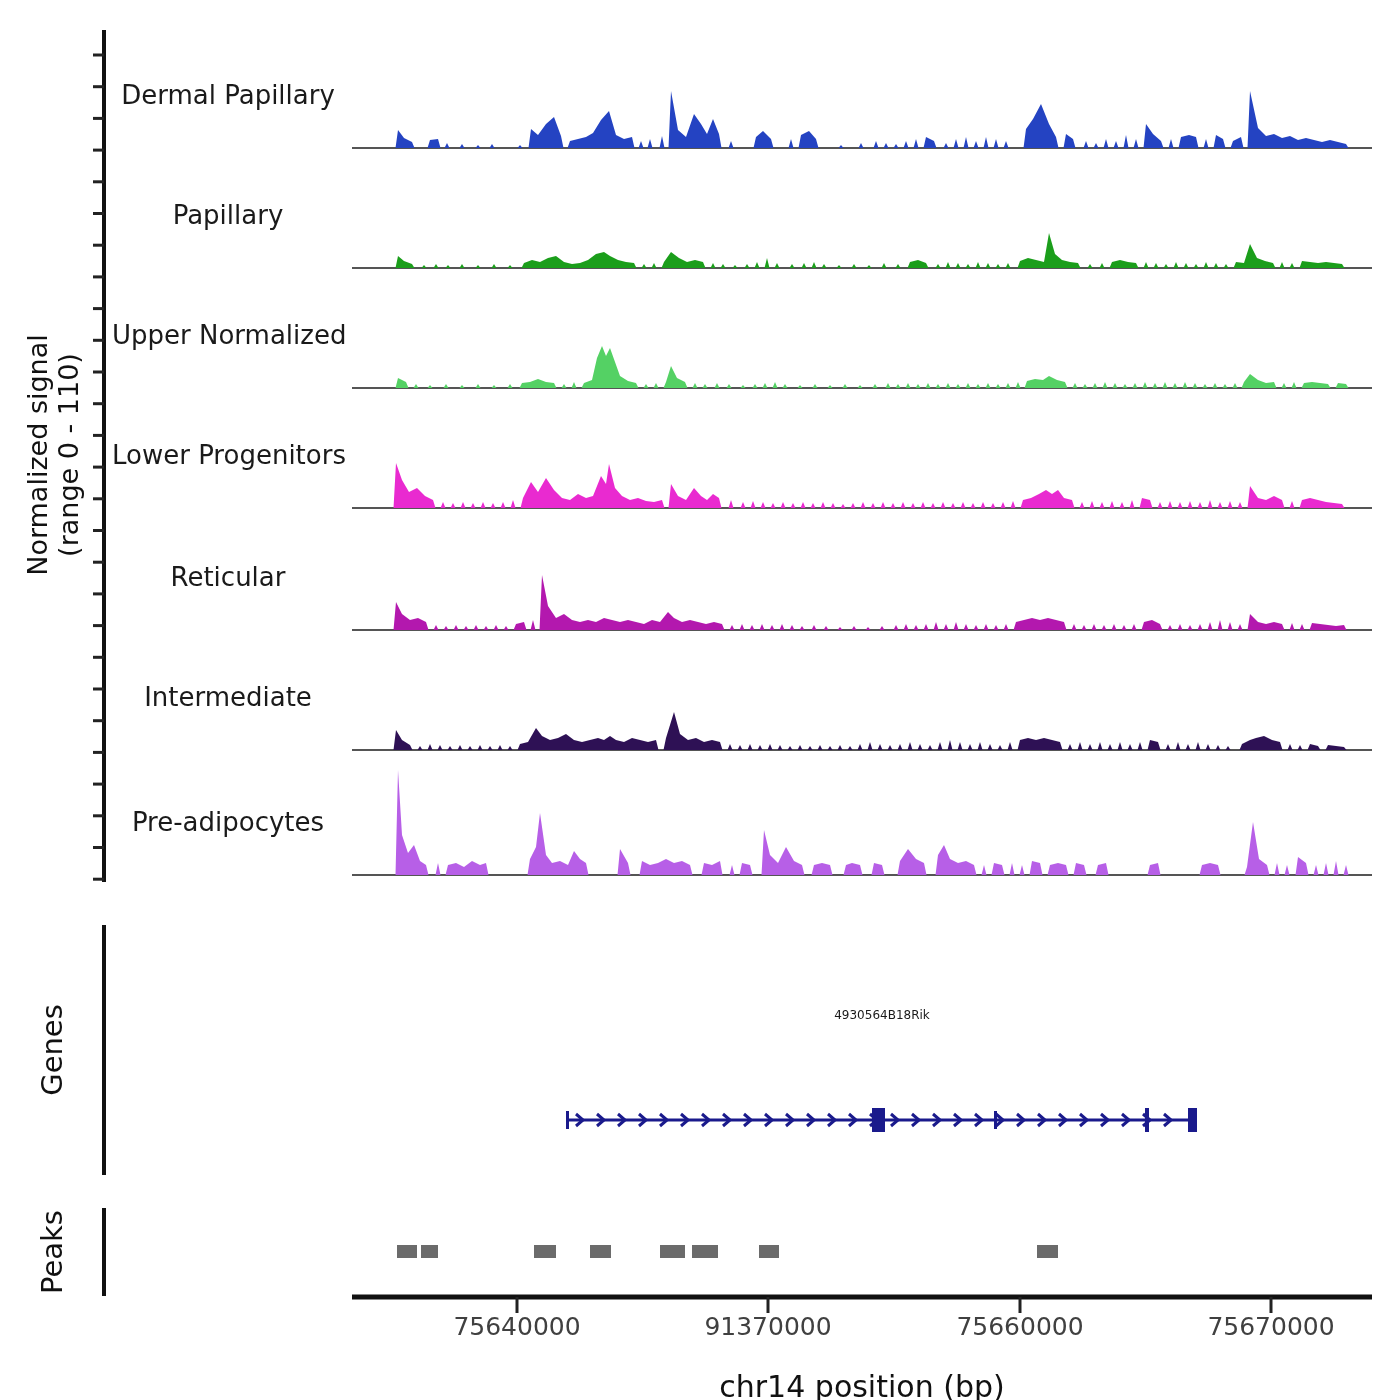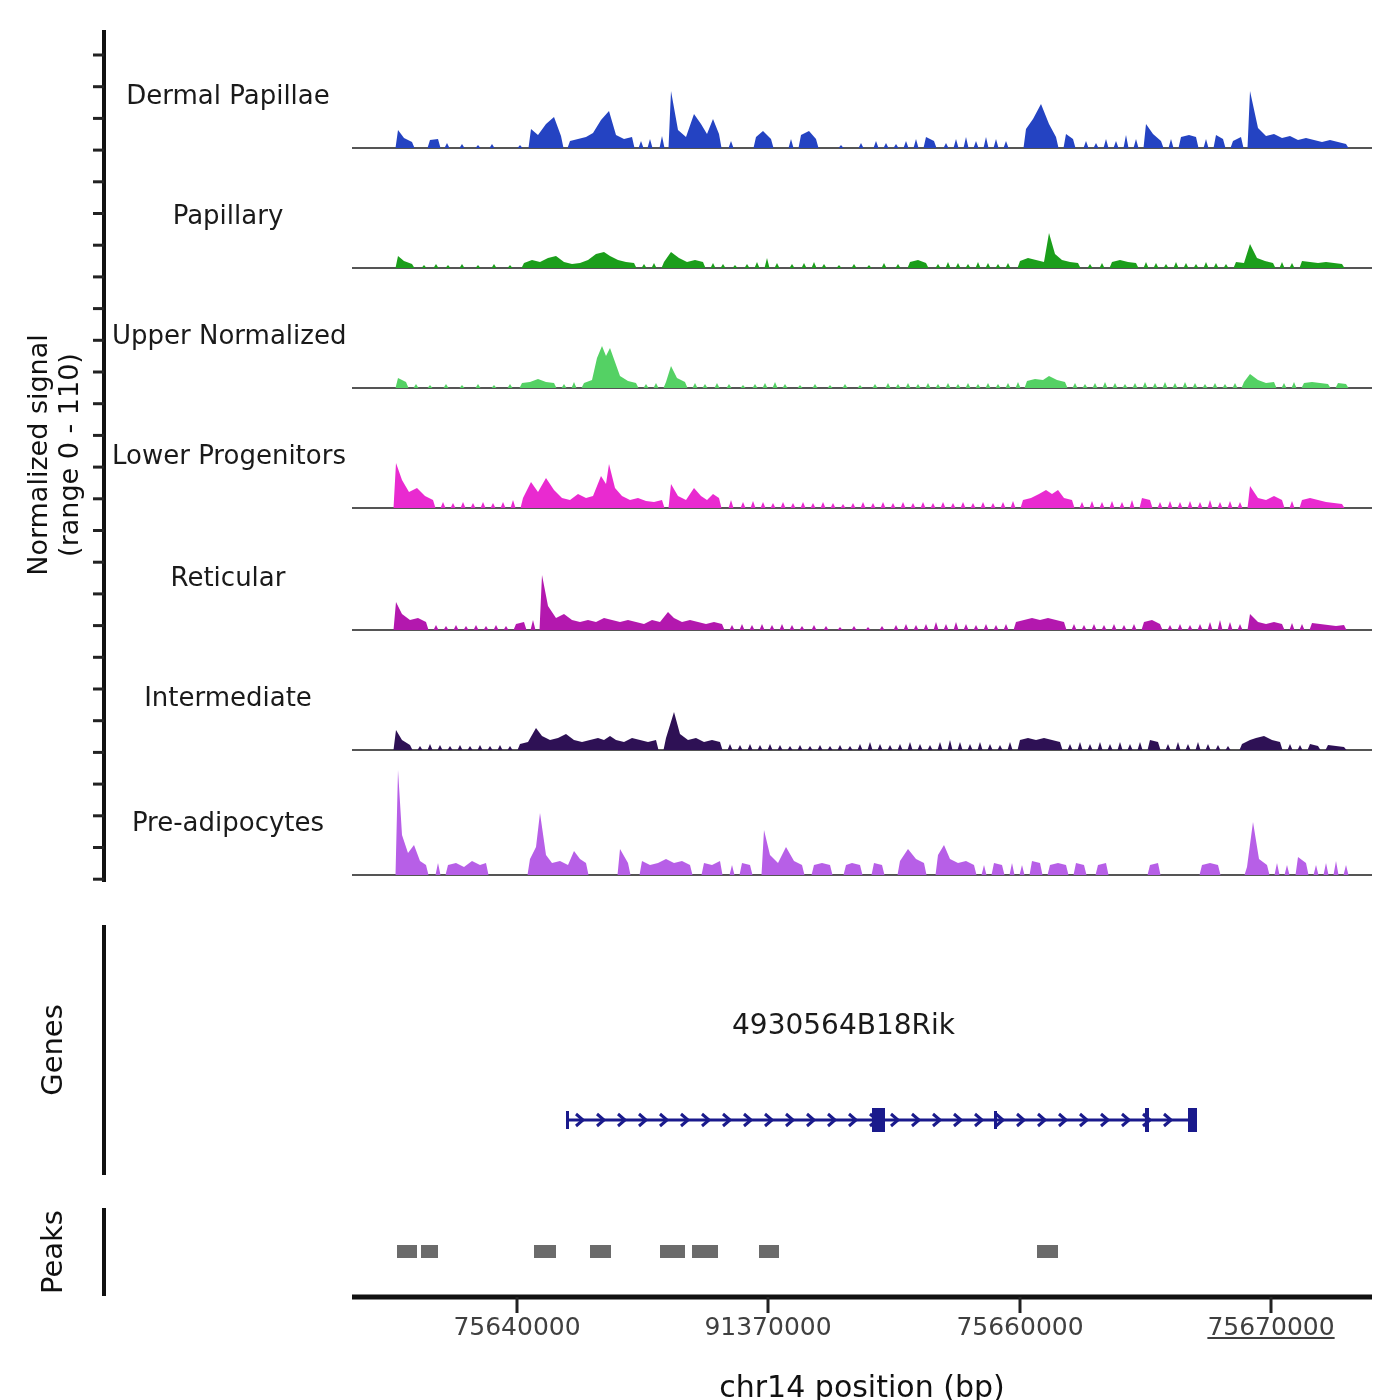--- a/index.html
+++ b/index.html
@@ -3,21 +3,21 @@
 <meta charset="utf-8">
 <style>
   html,body{margin:0;padding:0;background:#fff;}
   body{width:1400px;height:1400px;position:relative;font-family:"DejaVu Sans",sans-serif;color:#111;overflow:hidden;}
   .abs{position:absolute;}
   .track-label{position:absolute;left:112px;width:232px;text-align:center;font-size:26px;line-height:30px;color:#1a1a1a;white-space:nowrap;}
   .track-svg{position:absolute;left:352px;width:1020px;height:112px;}
   .ylabel{position:absolute;left:-246px;top:423px;width:600px;height:64px;transform:rotate(-90deg);text-align:center;font-size:27px;line-height:31px;color:#111;}
   .genes-label{position:absolute;left:-48px;top:1032px;width:200px;height:36px;transform:rotate(-90deg);text-align:center;font-size:29px;line-height:36px;color:#111;}
   .peaks-label{position:absolute;left:-28px;top:1234px;width:160px;height:36px;transform:rotate(-90deg);text-align:center;font-size:29px;line-height:36px;color:#111;}
-  .gene-name{position:absolute;left:732px;top:1008px;width:300px;font-size:28px;color:#1a1a1a;}
+  .gene-name{position:absolute;left:732px;top:1008px;width:300px;text-align:center;font-size:12px;color:#1a1a1a;}
   .xtick-label{position:absolute;top:1312px;width:160px;text-align:center;font-size:25px;color:#404040;}
   .x-title{position:absolute;left:352px;top:1336px;width:1020px;text-align:center;font-size:30px;color:#111;margin-top:33px;}
   svg{display:block;overflow:visible;}
 </style>
 </head>
 <body>
 
 <svg id="yaxis-svg" class="abs" style="left:88px;top:26px;" width="22" height="860">
     <line x1="16" y1="4" x2="16" y2="856" stroke="#111" stroke-width="4"></line>
     <line x1="5" y1="29.0" x2="16" y2="29.0" stroke="#222" stroke-width="3"></line>
@@ -47,21 +47,21 @@
     <line x1="5" y1="789.8" x2="16" y2="789.8" stroke="#222" stroke-width="3"></line>
     <line x1="5" y1="821.5" x2="16" y2="821.5" stroke="#222" stroke-width="3"></line>
     <line x1="5" y1="853.2" x2="16" y2="853.2" stroke="#222" stroke-width="3"></line>
   </svg>
 
 <div class="ylabel">
   <div>Normalized signal</div>
   <div>(range 0 - 110)</div>
 </div>
 
-<div class="track-label" style="top:80px">Dermal Papillae</div>
+<div class="track-label" style="top:80px">Dermal Papillary</div>
 <div class="track-label" style="top:200px">Papillary</div>
 <div class="track-label" style="top:320px">Upper Normalized</div>
 <div class="track-label" style="top:440px">Lower Progenitors</div>
 <div class="track-label" style="top:562px">Reticular</div>
 <div class="track-label" style="top:682px">Intermediate</div>
 <div class="track-label" style="top:807px">Pre-adipocytes</div>
 
 <svg class="track-svg" style="top:38px" viewBox="0 0 1020 112">
   <line x1="0" y1="110" x2="1020" y2="110" stroke="#555" stroke-width="2"></line>
   <path fill="#2443C2" d="M0,110 L-96.5,110 L43.5,110 L46,92 L52,100 L60,104 L62.5,110 L75.5,110 L78,102 L86,101 L88.5,110 L92.5,110 L95,105 L97.5,110 L107.5,110 L110,106 L112.5,110 L123.5,110 L126,107 L128.5,110 L137.5,110 L140,106 L142.5,110 L165.5,110 L168,107 L170.5,110 L176.5,110 L179,91 L186,97 L194,86 L202,79 L209,98 L211.5,110 L215.5,110 L218,103 L226,101 L234,99 L241,95 L249,82 L257,73 L264,97 L272,101 L280,99 L282.5,110 L286.5,110 L289,103 L291.5,110 L295.5,110 L298,101 L300.5,110 L307.5,110 L310,98 L312.5,110 L316.5,110 L319,53 L326,92 L334,99 L342,76 L349,86 L355,96 L361,81 L367,96 L369.5,110 L376.5,110 L379,103 L381.5,110 L401.5,110 L404,99 L411,93 L419,101 L421.5,110 L436.5,110 L439,101 L441.5,110 L446.5,110 L449,97 L457,93 L464,101 L466.5,110 L486.5,110 L489,107 L491.5,110 L506.5,110 L509,105 L511.5,110 L521.5,110 L524,103 L526.5,110 L531.5,110 L534,105 L536.5,110 L541.5,110 L544,106 L546.5,110 L551.5,110 L554,103 L556.5,110 L561.5,110 L564,101 L566.5,110 L571.5,110 L574,99 L582,103 L584.5,110 L591.5,110 L594,105 L596.5,110 L601.5,110 L604,101 L606.5,110 L611.5,110 L614,99 L616.5,110 L621.5,110 L624,103 L626.5,110 L631.5,110 L634,99 L636.5,110 L641.5,110 L644,101 L646.5,110 L651.5,110 L654,103 L656.5,110 L671.5,110 L674,91 L681,81 L689,66 L697,86 L704,99 L706.5,110 L711.5,110 L714,96 L721,101 L723.5,110 L731.5,110 L734,103 L736.5,110 L741.5,110 L744,105 L746.5,110 L751.5,110 L754,101 L756.5,110 L761.5,110 L764,103 L766.5,110 L771.5,110 L774,97 L776.5,110 L781.5,110 L784,101 L786.5,110 L791.5,110 L794,86 L801,96 L809,103 L811.5,110 L816.5,110 L819,101 L821.5,110 L826.5,110 L829,99 L837,97 L844,99 L846.5,110 L851.5,110 L854,101 L856.5,110 L861.5,110 L864,97 L871,101 L873.5,110 L878.5,110 L881,103 L889,99 L891.5,110 L895.5,110 L898,53 L906,90 L914,98 L922,96 L930,100 L938,98 L946,102 L954,100 L962,102 L970,104 L978,102 L986,104 L994,106 L996.5,110 L1020,110 Z"></path>
@@ -152,14 +152,14 @@
 <svg id="xaxis-svg" class="abs" style="left:352px;top:1294px;" width="1020" height="24">
     <line x1="0" y1="3" x2="1020" y2="3" stroke="#111" stroke-width="5"></line>
     <line x1="165" y1="3" x2="165" y2="19" stroke="#222" stroke-width="3"></line>
     <line x1="416" y1="3" x2="416" y2="19" stroke="#222" stroke-width="3"></line>
     <line x1="668" y1="3" x2="668" y2="19" stroke="#222" stroke-width="3"></line>
     <line x1="919" y1="3" x2="919" y2="19" stroke="#222" stroke-width="3"></line>
   </svg>
 <div class="xtick-label" style="left: 437px;">75640000</div>
 <div class="xtick-label" style="left: 688px;">91370000</div>
 <div class="xtick-label" style="left: 940px;">75660000</div>
-<div class="xtick-label" style="left: 1191px; text-decoration: underline;">75670000</div>
+<div class="xtick-label" style="left: 1191px;">75670000</div>
 <div class="x-title">chr14 position (bp)</div>
 
 </body></html>

